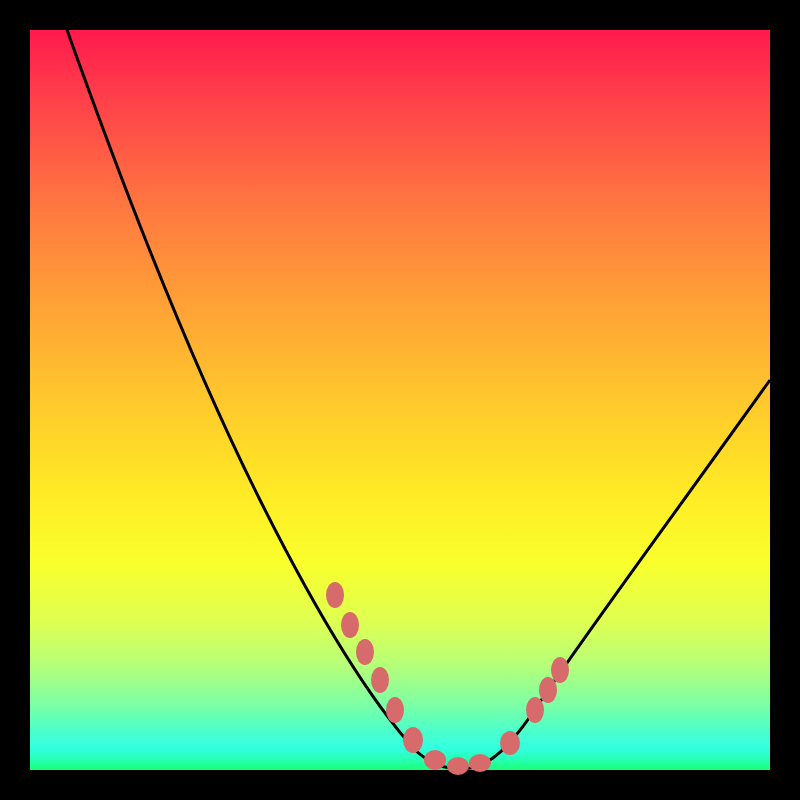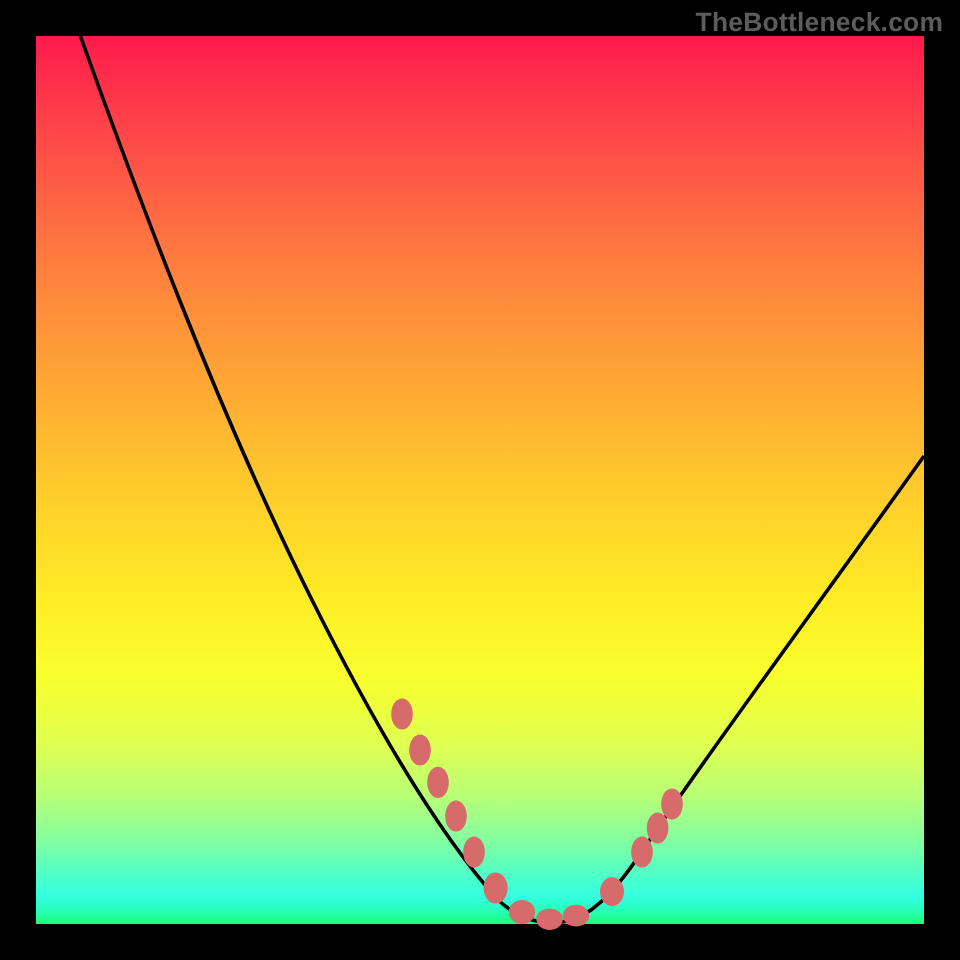--- a/index.html
+++ b/index.html
@@ -91,14 +91,13 @@
       <ellipse class="marker" cx="405" cy="730" rx="11" ry="10"></ellipse>
       <ellipse class="marker" cx="428" cy="736" rx="11" ry="9"></ellipse>
       <ellipse class="marker" cx="450" cy="733" rx="11" ry="9"></ellipse>
       <ellipse class="marker" cx="480" cy="713" rx="10" ry="12"></ellipse>
       <ellipse class="marker" cx="505" cy="680" rx="9" ry="13"></ellipse>
       <ellipse class="marker" cx="518" cy="660" rx="9" ry="13"></ellipse>
       <ellipse class="marker" cx="530" cy="640" rx="9" ry="13"></ellipse>
     </g>
   </svg>
 
-  <div class="watermark">TheBottleneck.com</div>
 </div>
 
 </body></html>

